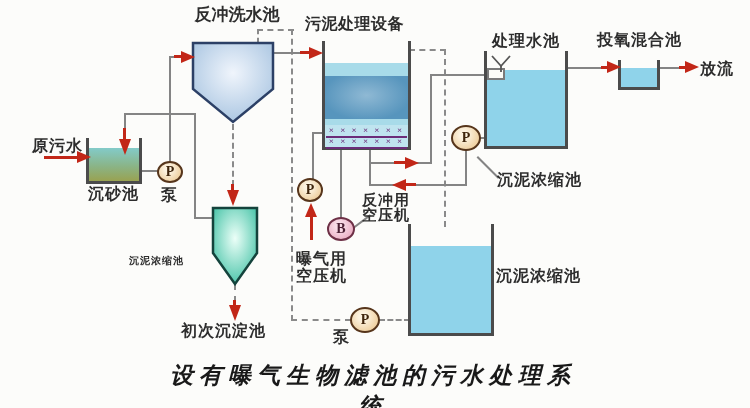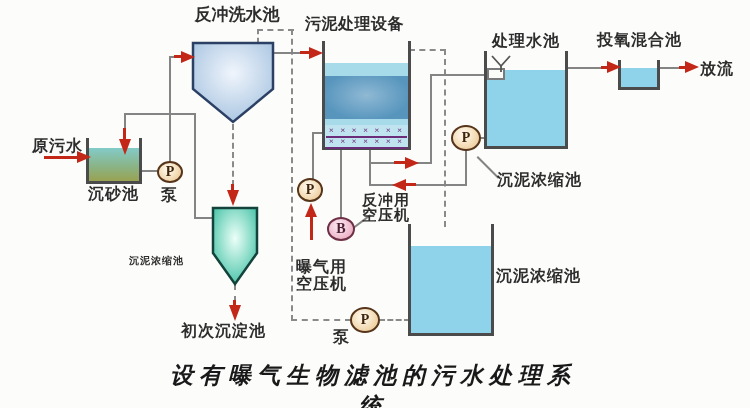--- a/index.html
+++ b/index.html
@@ -179,21 +179,21 @@
   <div class="lbl" style="left:161px;top:186px;">泵</div>
   <div class="lbl" style="left:191px;top:6px;width:92px;text-align:center;font-size:17px;letter-spacing:0;">反冲洗水池</div>
   <div class="lbl" style="left:305px;top:15px;letter-spacing:0.5px;">污泥处理设备</div>
   <div class="lbl" style="left:492px;top:32px;">处理水池</div>
   <div class="lbl" style="left:597px;top:31px;">投氧混合池</div>
   <div class="lbl" style="left:700px;top:60px;">放流</div>
   <div class="lbl" style="left:129px;top:252px;font-size:10px;">沉泥浓缩池</div>
   <div class="lbl" style="left:181px;top:322px;">
     <div>初次沉淀池</div>
   </div>
-  <div class="lbl" style="left:296px;top:250px;margin-top:8px;">
+  <div class="lbl" style="left:296px;top:250px;">
     <div>曝气用</div>
     <div>空压机</div>
   </div>
   <div class="lbl" style="left:362px;top:193px;font-size:15px;line-height:15px;">
     <div>反冲用</div>
     <div>空压机</div>
   </div>
   <div class="lbl" style="left:497px;top:171px;">沉泥浓缩池</div>
   <div class="lbl" style="left:496px;top:267px;">沉泥浓缩池</div>
   <div class="lbl" style="left:333px;top:328px;">泵</div>

